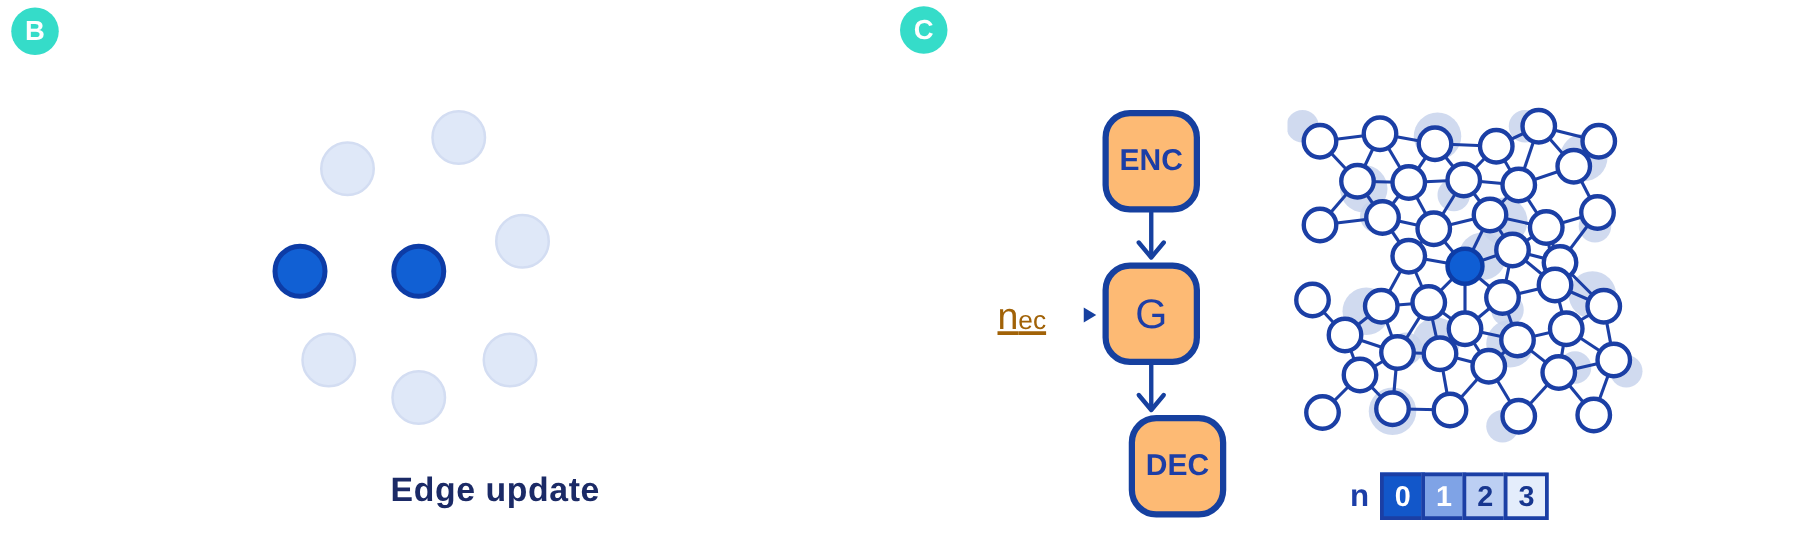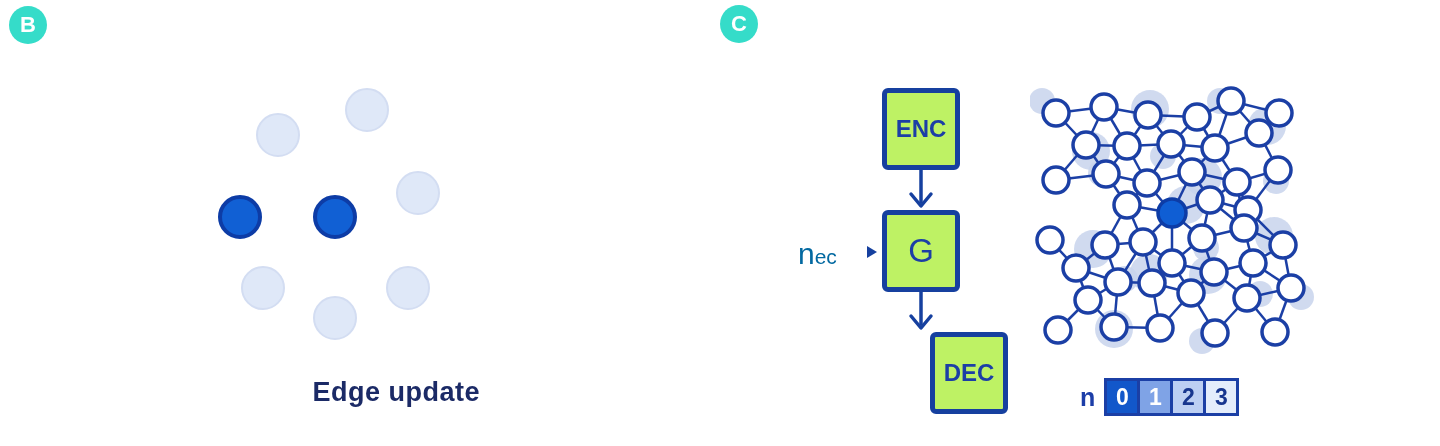--- a/index.html
+++ b/index.html
@@ -17,34 +17,34 @@
   .node-layer{position:absolute;left:0;top:0;width:1440px;height:446px;pointer-events:none;}
   .bnode{position:absolute;border-radius:50%;box-sizing:border-box;}
   .bnode.light{background:#dfe8f8;border:2px solid #d3ddf2;}
   .bnode.dark{background:#1160d4;border:4px solid #0d3ca6;}
   #caption-b{
     position:absolute;left:180px;top:377px;width:300px;text-align:right;
     font-size:27px;font-weight:600;color:#1b2a66;letter-spacing:0.5px;
   }
   .pipe-box{
     position:absolute;width:78px;height:82px;box-sizing:border-box;
-    background:#bef264;border:5px solid #16409f;border-radius:6px;
+    background:#fdba74;border:5px solid #16409f;border-radius:22px;
     display:flex;align-items:center;justify-content:center;
     color:#1c3ea6;font-weight:600;
   }
   #box-enc{left:882px;top:88px;font-size:24px;}
   #box-g{left:882px;top:210px;font-size:33px;font-weight:500;}
-  #box-dec{left:930px;top:332px;font-size:24px;}
+  #box-dec{left:903px;top:332px;font-size:24px;}
   .varrow{position:absolute;left:903px;width:36px;height:42px;}
   #arrow-enc-g{top:168px;}
   #arrow-g-dec{top:290px;}
   #arrow-into-g{position:absolute;left:864px;top:243px;width:16px;height:18px;}
   #label-nec{
-    position:absolute;left:798px;top:239px;color:#0369a1;
-    font-size:30px;line-height:30px;
+    position:absolute;left:798px;top:239px;color:#a16207;
+    font-size:30px;line-height:30px;text-decoration:underline;
   }
   #label-nec .sub{font-size:21px;}
   #mesh{position:absolute;left:1030px;top:85px;}
   #legend{
     position:absolute;left:1080px;top:378px;display:flex;align-items:center;
   }
   #legend .legend-label{
     color:#1c3ea8;font-size:25px;font-weight:600;margin-right:9px;
   }
   #legend .cell{

